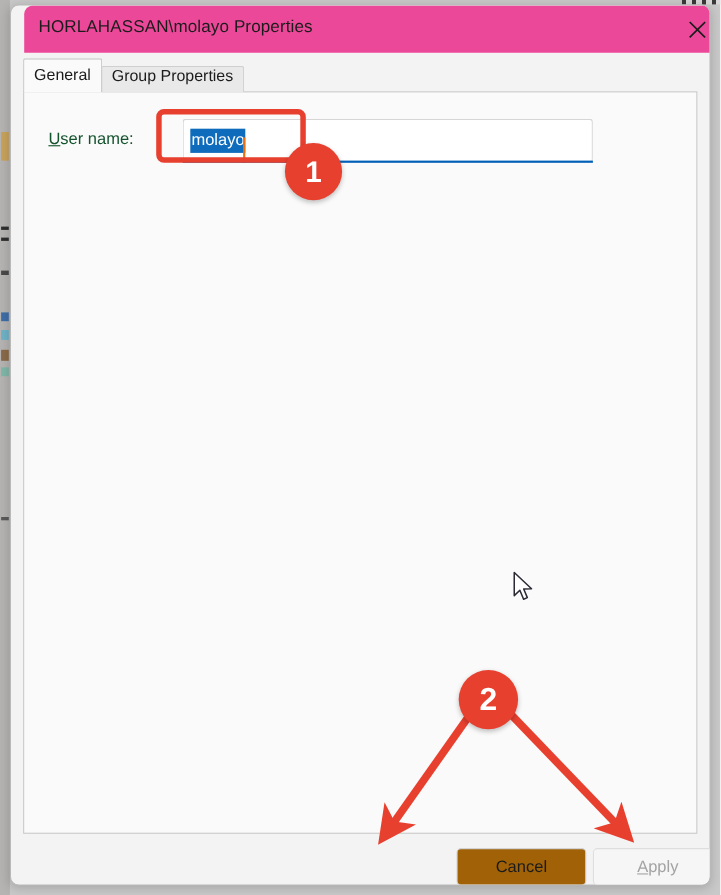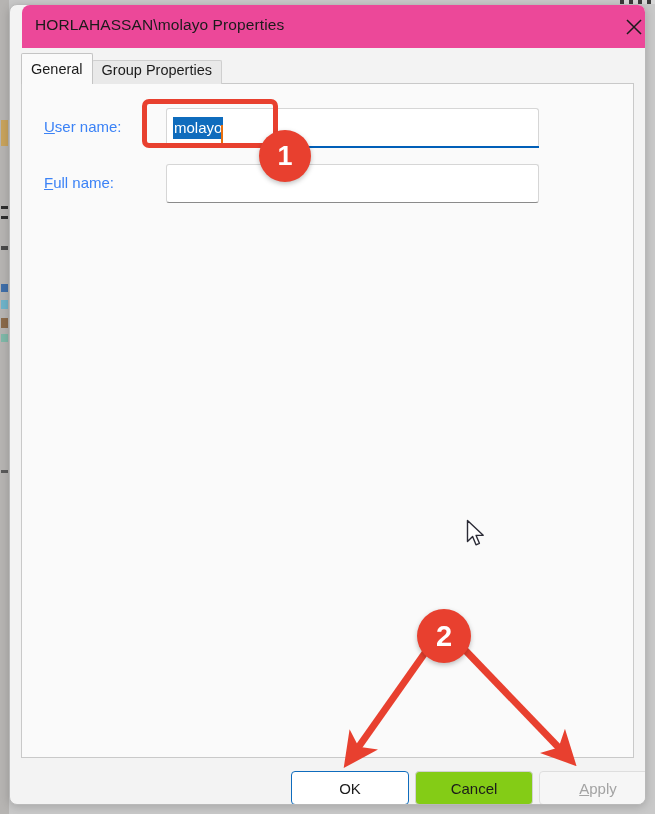--- a/index.html
+++ b/index.html
@@ -143,21 +143,21 @@
   }
   #row-username  { top: 24px; }
   #row-fullname  { top: 80px; }
   #row-description { top: 136px; }
 
   .field-label {
     position: absolute;
     left: 22px;
     top: 10px;
     font-size: 15px;
-    color: #3b82f6;
+    color: #14532d;
     white-space: nowrap;
   }
   .field-label u { text-decoration: underline; text-underline-offset: 1px; }
 
   .field-input {
     position: absolute;
     left: 144px;
     top: 0px;
     width: 373px;
     height: 39px;
@@ -216,21 +216,21 @@
     left: 0;
     top: 756px;
     width: 100%;
     height: 45px;
   }
   .dlg-button {
     position: absolute;
     top: 10px;
     height: 34px;
     box-sizing: border-box;
-    background: #84cc16;
+    background: #a16207;
     border: 1px solid #d2d2d2;
     border-radius: 4px;
     font-family: "Liberation Sans", sans-serif;
     font-size: 15px;
     color: #1b1b1b;
     cursor: default;
     padding: 0;
   }
   #ok-button {
     left: 281px;
@@ -337,30 +337,25 @@
 
   <div id="tabpanel">
 
     <div class="form-row" id="row-username">
       <div class="field-label"><u>U</u><span>ser name:</span></div>
       <input class="field-input focused" id="username-input" type="text" style="color: transparent;" value="molayo">
       <div id="username-value-overlay">molayo<span id="username-caret" style="left: 48px;"></span></div>
       <div id="username-focus-underline"></div>
     </div>
 
-    <div class="form-row" id="row-fullname">
-      <div class="field-label"><u>F</u><span>ull name:</span></div>
-      <input class="field-input" id="fullname-input" type="text" value="" style="">
-    </div>
 
 
   </div>
 
   <div id="footer">
-    <button class="dlg-button" id="ok-button">OK</button>
     <button class="dlg-button" id="cancel-button">Cancel</button>
     <button class="dlg-button" id="apply-button" disabled=""><u>A</u><span>pply</span></button>
   </div>
 
 </div>
 
 <div id="annotations">
 
   <div id="red-highlight-box"></div>
 

